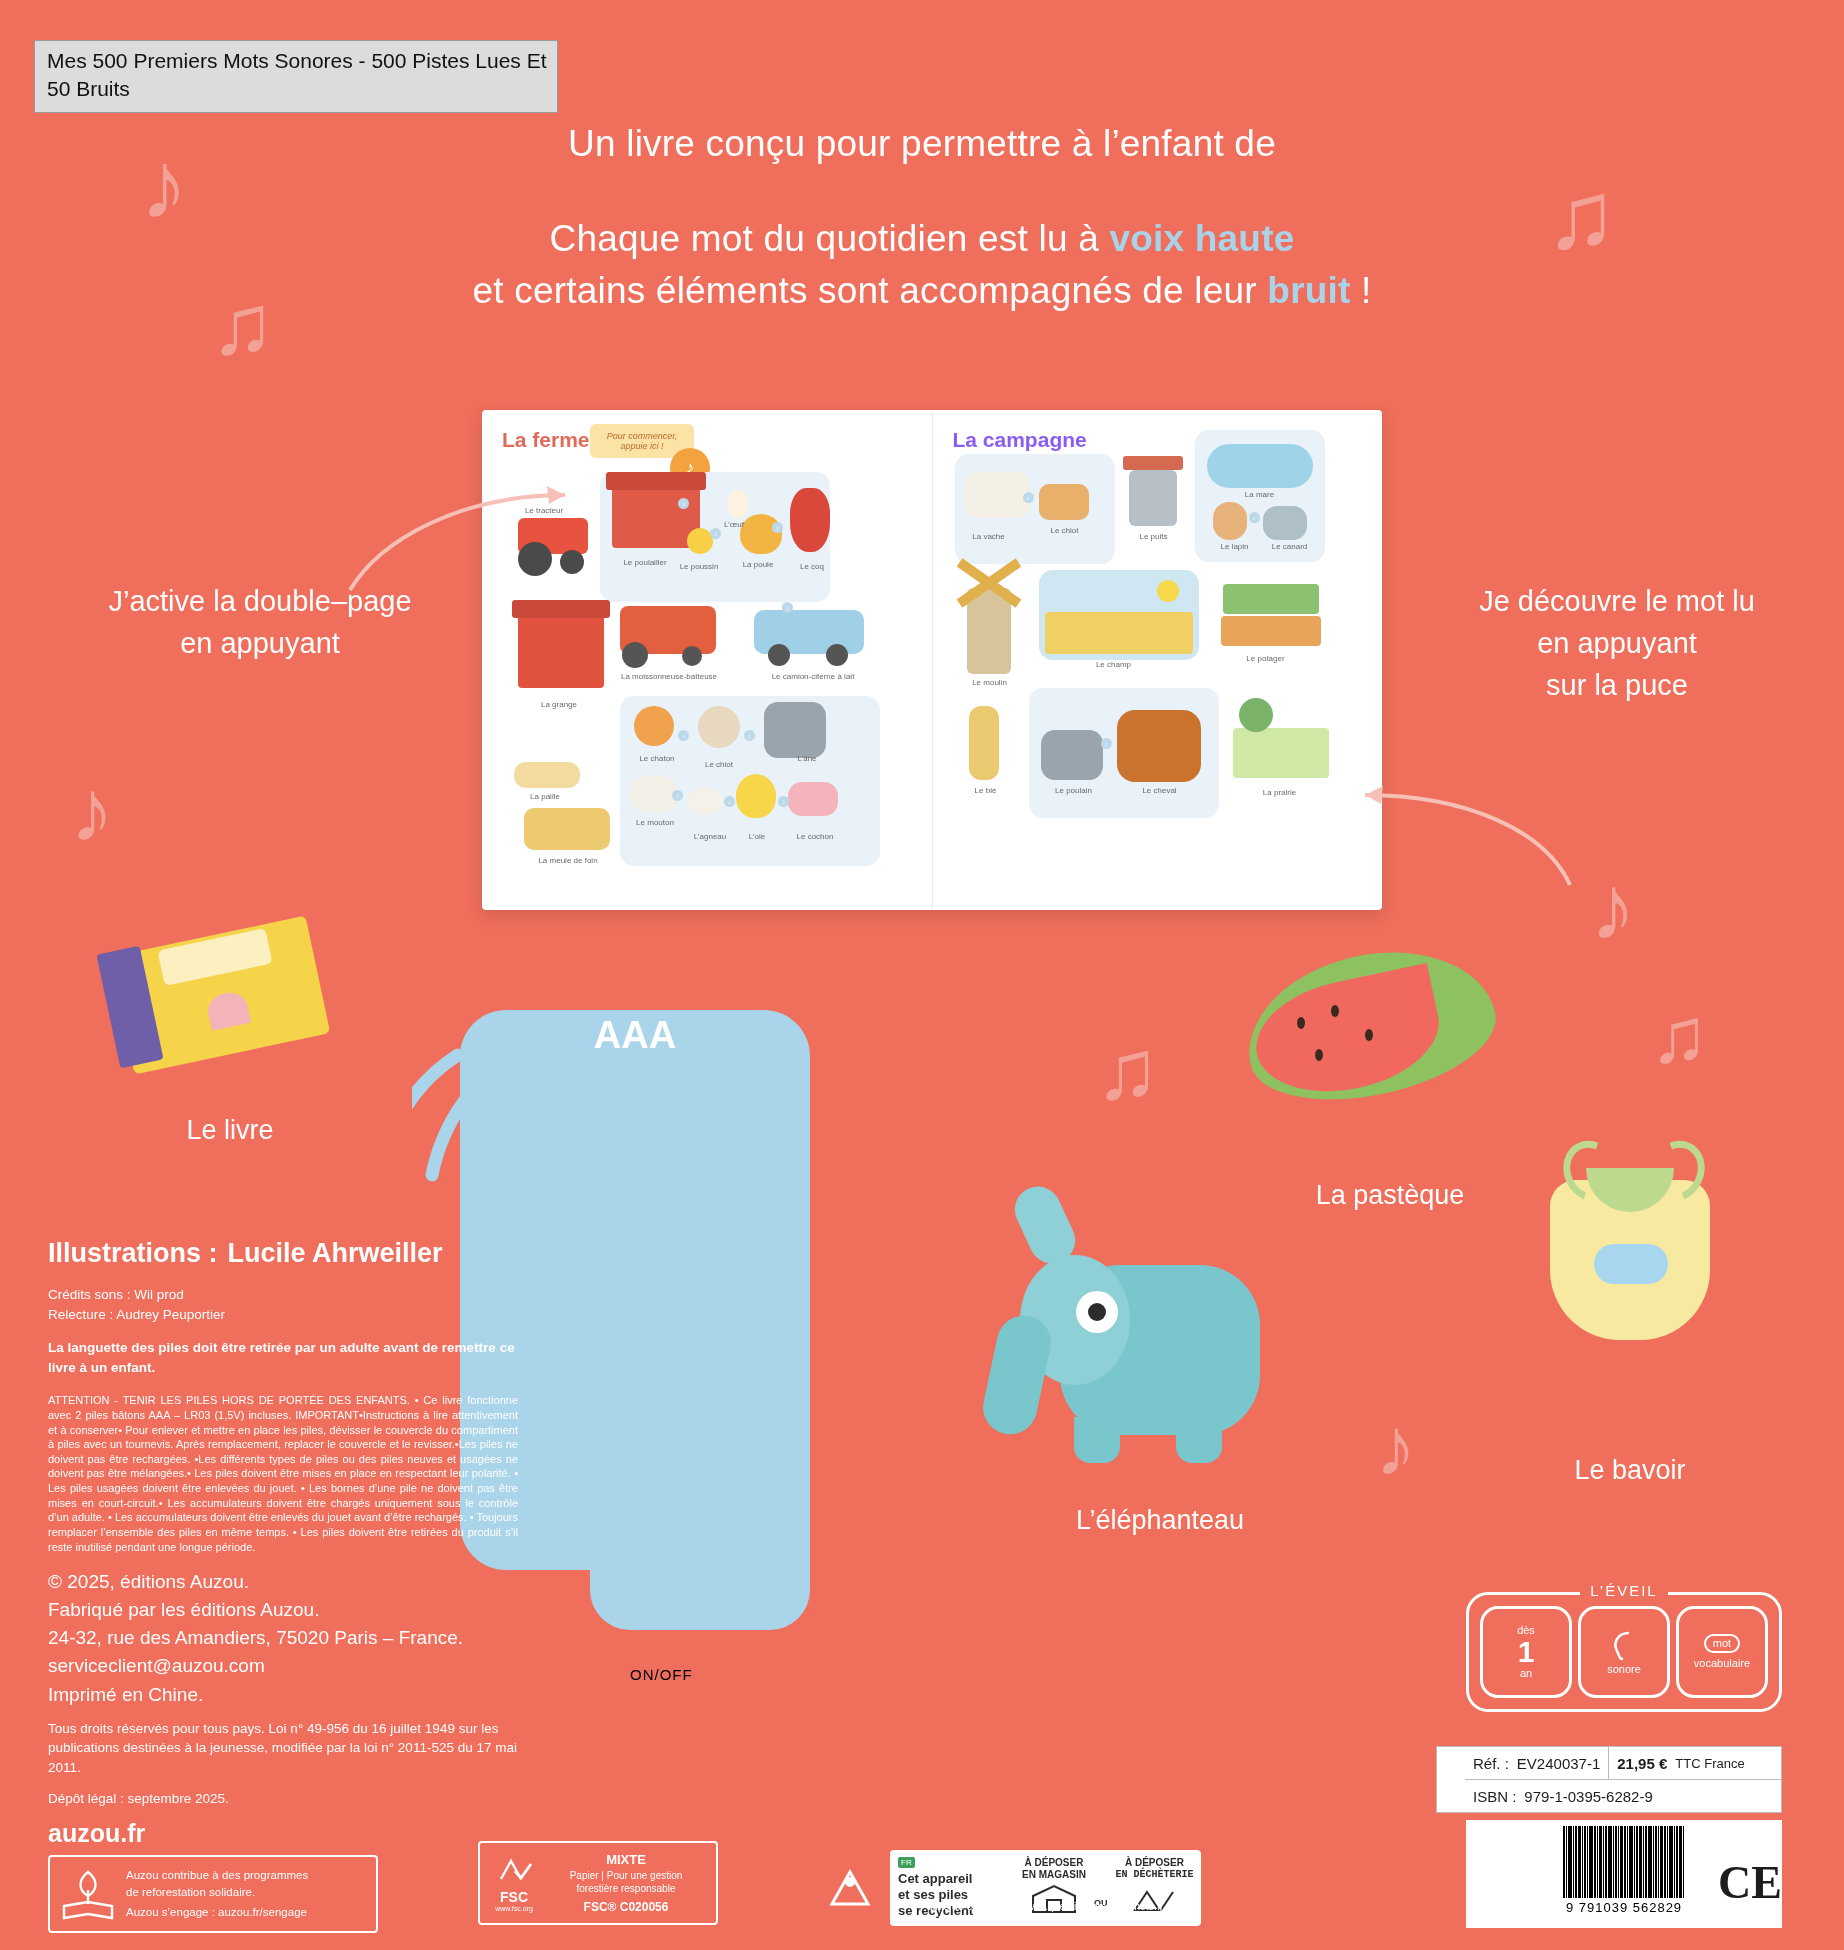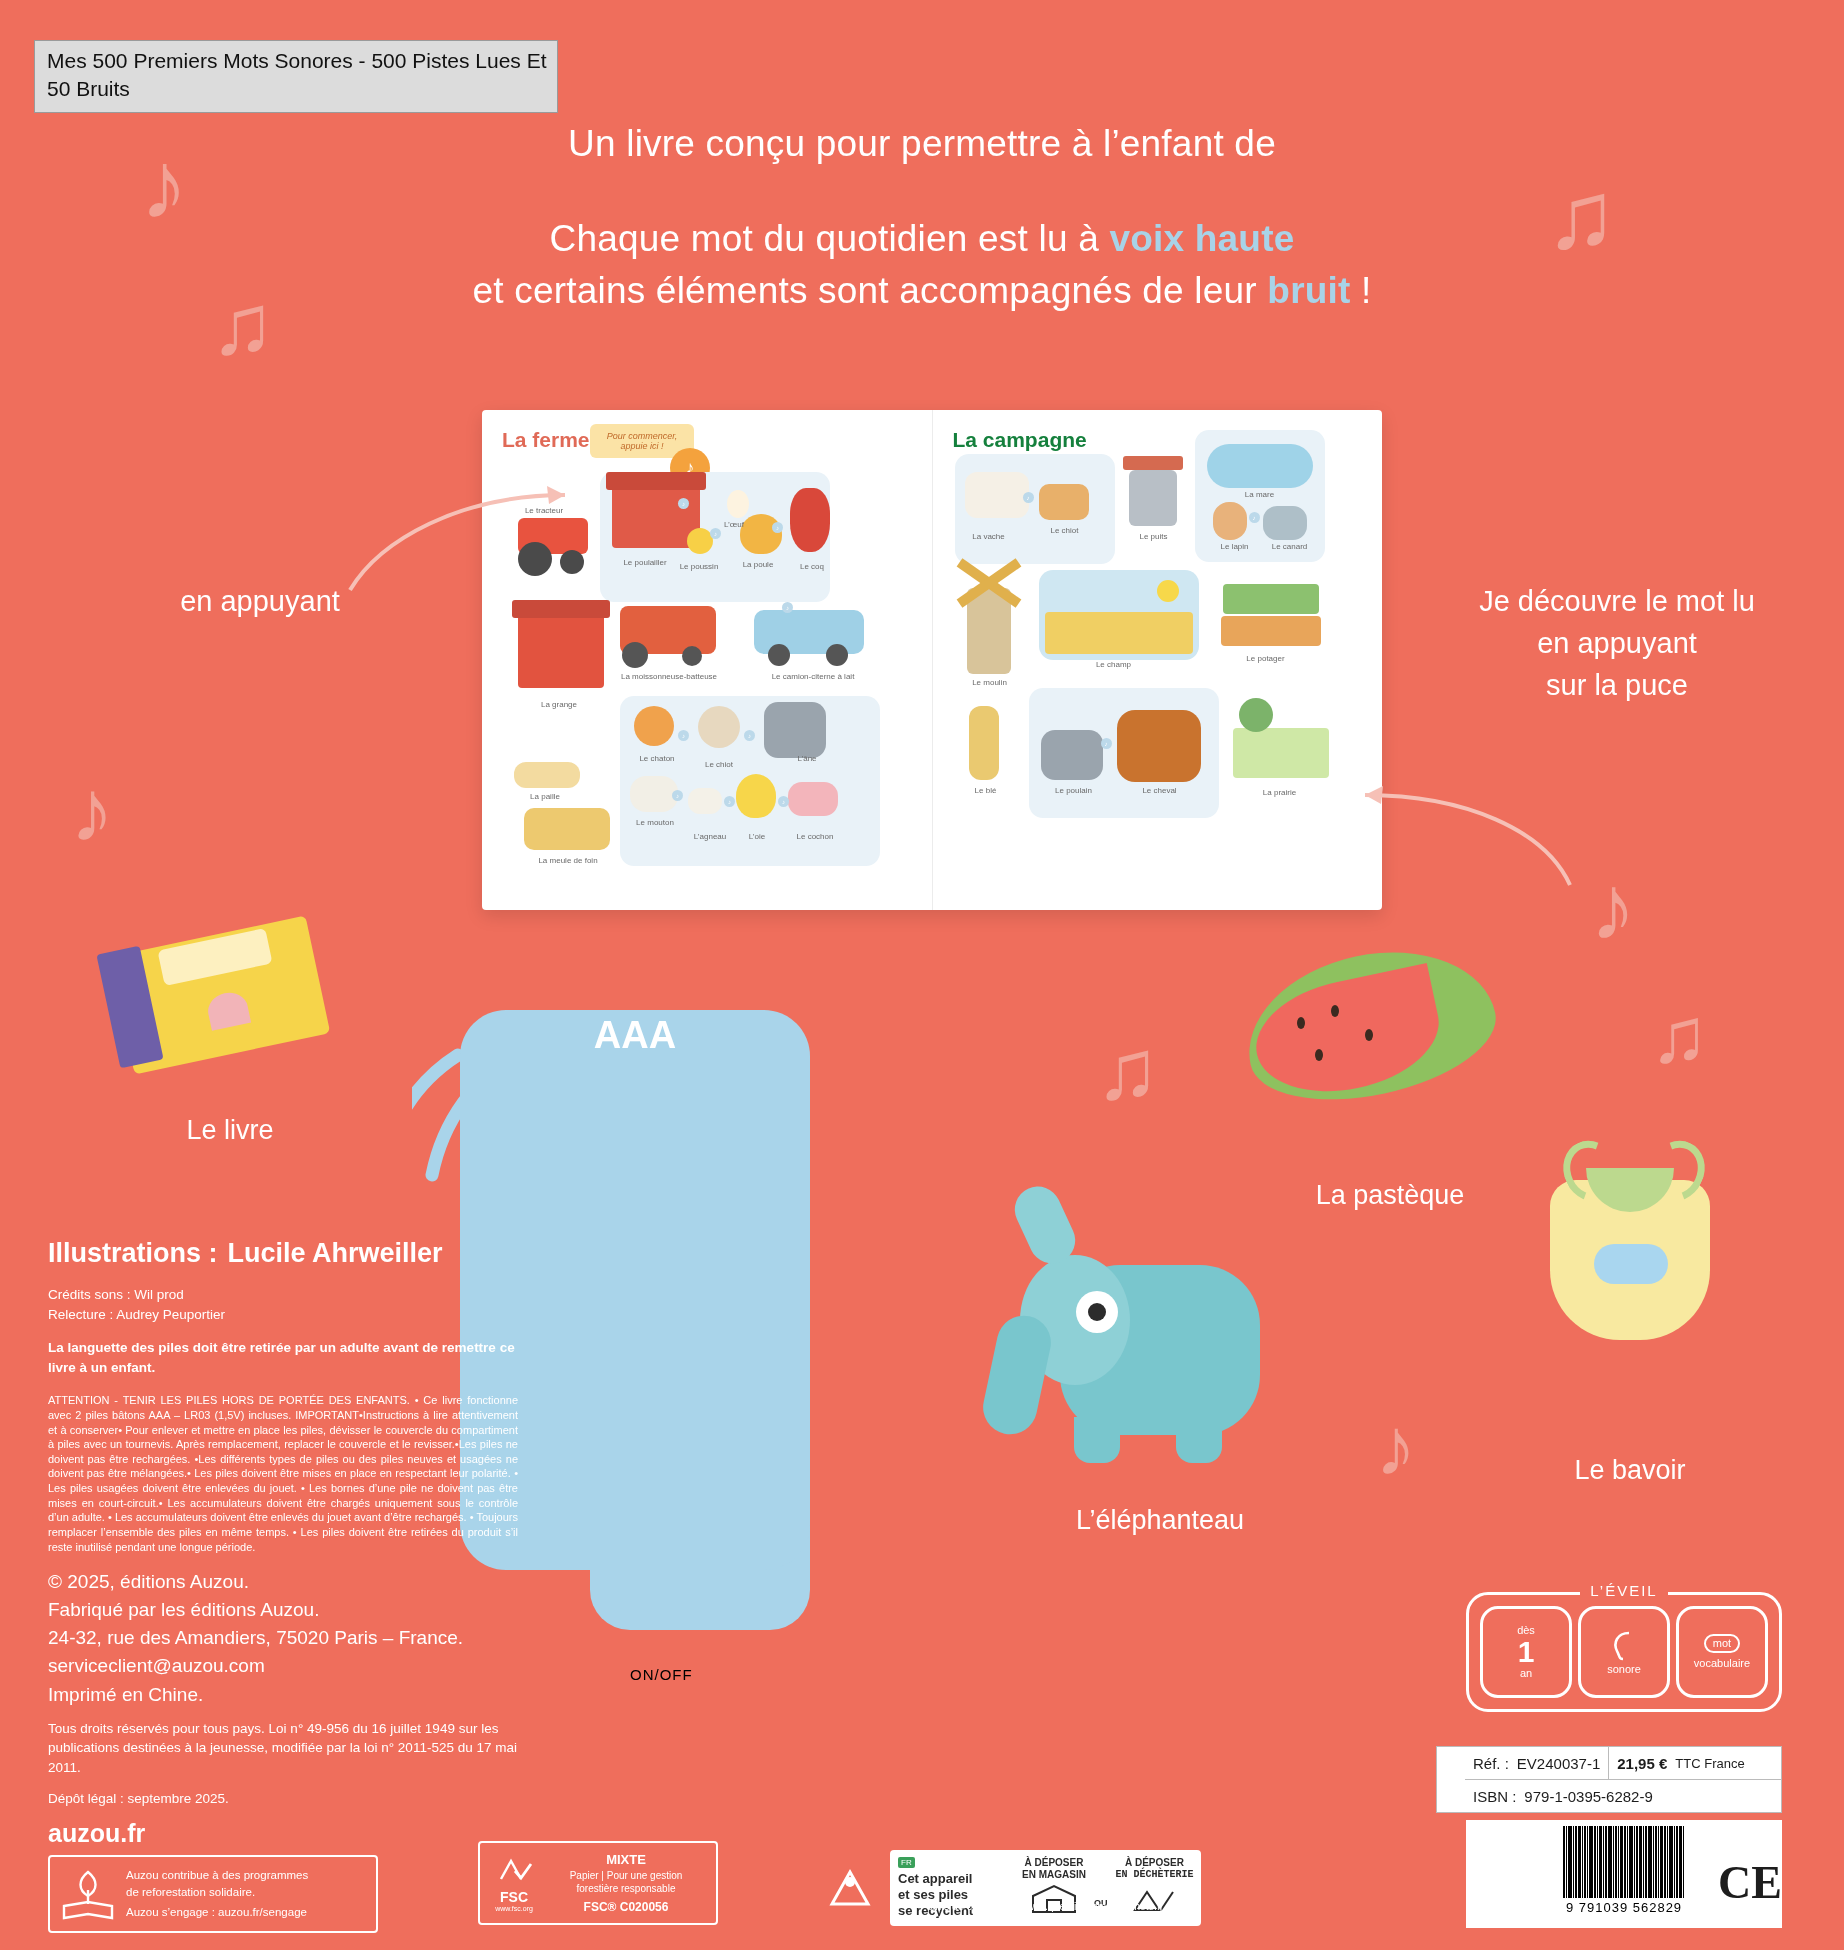--- a/index.html
+++ b/index.html
@@ -35,21 +35,21 @@
   
   .spread{
     position:absolute;left:482px;top:410px;width:900px;height:500px;
     background:#fff;border-radius:4px;
     box-shadow:0 6px 18px rgba(0,0,0,.12);
     display:flex;overflow:hidden;
   }
   .spread .page{flex:1;position:relative;padding:16px 14px;box-sizing:border-box;}
   .spread .page.left{border-right:1px solid #ececec;}
   .ptitle{color:#e06a57;font-size:21px;font-weight:bold;margin:2px 0 4px 6px;}
-  .ptitle.blue{color:#15803d;}
+  .ptitle.blue{color:#8b5cf6;}
   .startbadge{
     position:absolute;left:108px;top:14px;width:104px;height:34px;
     background:#fbe3a6;border-radius:6px;color:#c06a2a;font-size:9px;
     display:flex;align-items:center;justify-content:center;text-align:center;
     line-height:1.15;font-style:italic;padding:0 4px;box-sizing:border-box;
   }
   .startcircle{
     position:absolute;left:188px;top:38px;width:40px;height:40px;border-radius:50%;
     background:#f4a23d;color:#fff;font-size:17px;display:flex;align-items:center;justify-content:center;
   }
@@ -302,20 +302,21 @@
 <svg class="sh" style="left:340px;top:450px;" width="240" height="150">
   <path d="M10 140 C 40 90, 120 45, 225 45" stroke="#f6c0b6" stroke-width="4" fill="none"></path>
   <path d="M225 45 l -18 -9 l 2 18 z" fill="#f6c0b6"></path>
 </svg>
 <svg class="sh" style="left:1355px;top:760px;" width="230" height="140">
   <path d="M215 125 C 190 70, 110 35, 10 35" stroke="#f6c0b6" stroke-width="4" fill="none"></path>
   <path d="M10 35 l 18 -9 l -2 18 z" fill="#f6c0b6"></path>
 </svg>
 
 <div class="callout left">
+  <div>J’active la double–page</div>
   <div>en appuyant</div>
 </div>
 <div class="callout right">
   <div>Je découvre le mot lu</div>
   <div>en appuyant</div>
   <div>sur la puce</div>
 </div>
 
 <div class="sh" style="left:100px;top:905px;width:250px;height:180px;">
   <div class="sh" style="left:20px;top:30px;width:200px;height:120px;background:#f6d44a;border-radius:6px;transform:rotate(-12deg);"></div>

